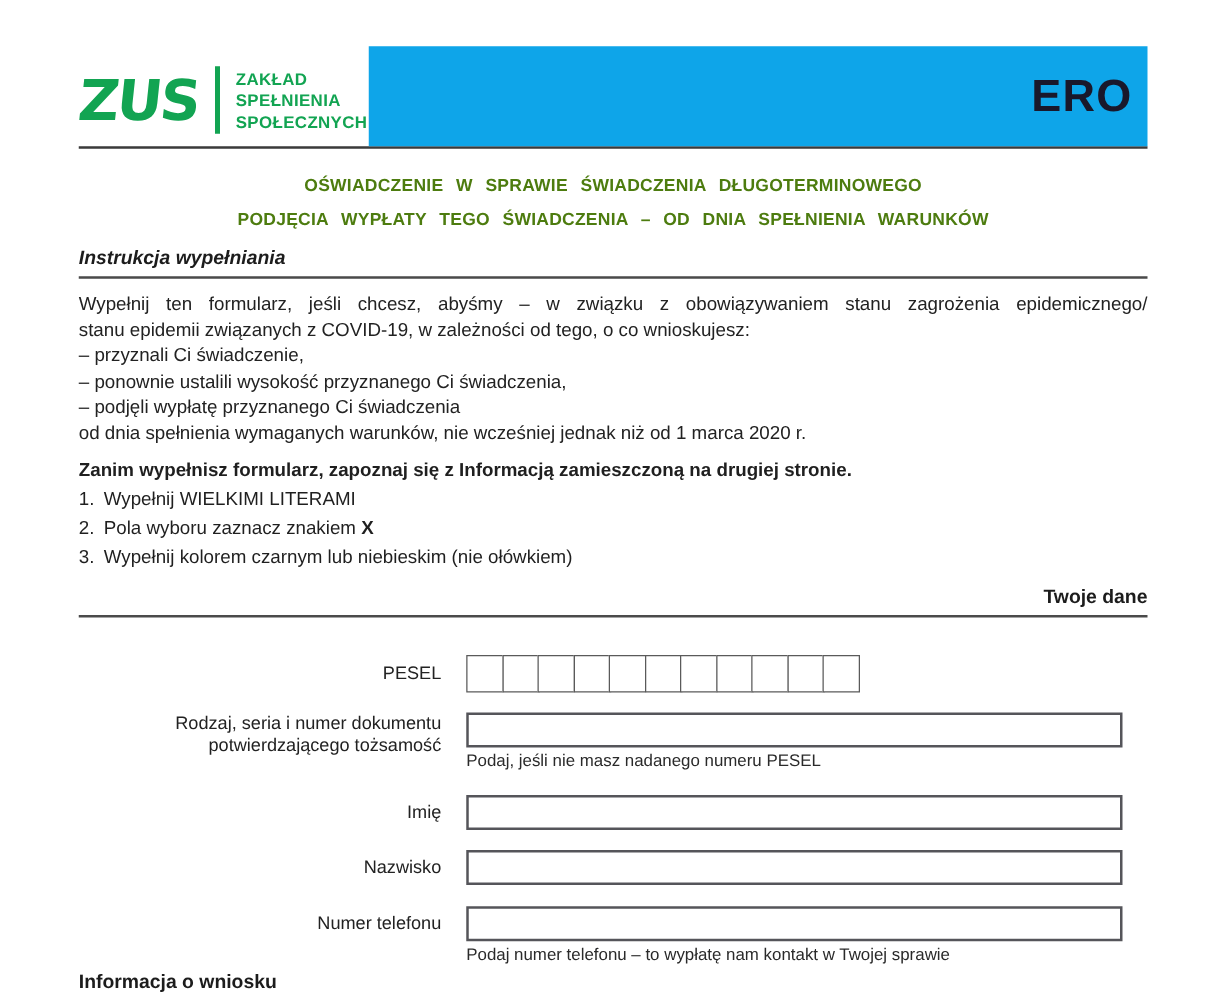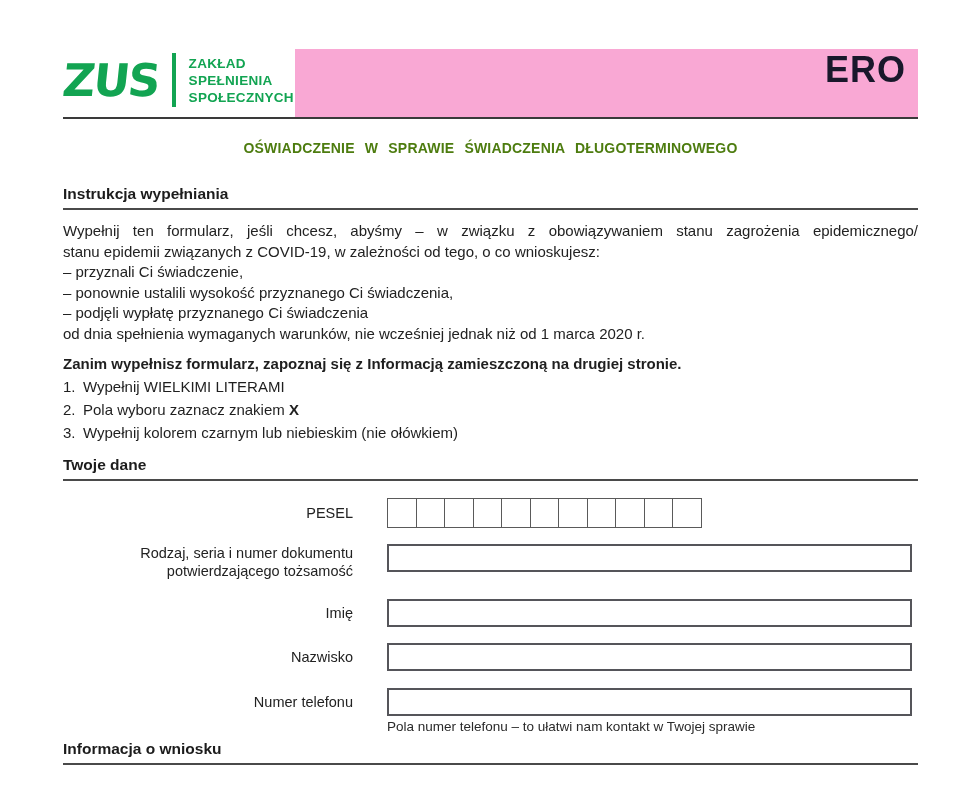--- a/index.html
+++ b/index.html
@@ -21,57 +21,57 @@
   .logo { display:flex; align-items:center; gap:13px; margin-bottom:10px; width:232px; flex-shrink:0; }
   .zus-mark {
     font-size:45px; line-height:1; font-weight:bold;
     color:#12a452; letter-spacing:-2px;
     transform:skewX(-6deg);
     font-family:"DejaVu Sans", sans-serif;
   }
   .logo-divider { width:4px; height:54px; background:#12a452; flex-shrink:0; }
   .org-name { font-size:13.5px; line-height:17px; font-weight:bold; color:#12a452; letter-spacing:.3px; }
   .code-band {
-    flex:1; height:68px; background:#f9a8d4;
-    display:flex; justify-content:flex-end;
+    flex:1; height:80px; background:#0ea5e9;
+    display:flex; align-items:center; justify-content:flex-end;
     padding-right:12px;
   }
   .form-code { font-size:36px; font-weight:bold; color:#19182b; letter-spacing:1px; }
 
   
   .form-title {
     margin-top:16px;
     text-align:center;
     font-weight:bold; font-size:14px; line-height:27px;
     color:#4d7c0f; word-spacing:6px; letter-spacing:.2px;
   }
 
   
   .section-heading {
     font-size:15.5px; font-weight:bold; color:#1c1c1c;
     border-bottom:2px solid #4a4a4a;
     padding-bottom:5px;
   }
-  .sh-instructions { margin-top:23px; }
-  .sh-twoje-dane  { margin-top:12px; margin-bottom:17px; }
+  .sh-instructions { margin-top:9px;font-style:italic; }
+  .sh-twoje-dane  { margin-top:12px; margin-bottom:30px;text-align:right; }
   .sh-wniosek     { margin-top:5px; }
 
   
   .body-text { font-size:15px; line-height:20.5px; color:#222; }
   .intro { margin-top:11px; }
   .line-justify { text-align:justify; text-align-last:justify; }
   .bold-note { font-weight:bold; margin-top:10px; font-size:15px; line-height:20px; }
   .num-list { list-style:none; margin-top:1px; }
   .num-list li { font-size:15px; line-height:23px; }
   .num-list .num { display:inline-block; min-width:20px; }
   .num-list b { font-weight:bold; }
 
   
   .form-area { }
-  .row { display:flex; align-items:flex-start; margin-bottom:16px;gap:14px; }
+  .row { display:flex; align-items:flex-start; margin-bottom:16px; }
   .row-label {
     width:310px; padding-right:20px; flex-shrink:0;
     display:flex; flex-direction:column; justify-content:center;
     text-align:right; font-size:14.5px; line-height:18px; color:#222;
     min-height:28px;
   }
   .row-input { width:525px; }
   .text-box {
     display:block; width:100%; height:28px;
     border:2px solid #55555a; background:#fff;
@@ -104,20 +104,21 @@
         <span>SPOŁECZNYCH</span>
       </span>
     </div>
     <div class="code-band">
       <span class="form-code">ERO</span>
     </div>
   </div>
 
   <div class="form-title">
     <div>OŚWIADCZENIE W SPRAWIE ŚWIADCZENIA DŁUGOTERMINOWEGO</div>
+    <div>PODJĘCIA WYPŁATY TEGO ŚWIADCZENIA – OD DNIA SPEŁNIENIA WARUNKÓW</div>
   </div>
 
   <div class="section-heading sh-instructions">Instrukcja wypełniania</div>
 
   <div class="body-text intro">
     <div class="line-justify">Wypełnij ten formularz, jeśli chcesz, abyśmy – w związku z obowiązywaniem stanu zagrożenia epidemicznego/</div>
     <div>stanu epidemii związanych z COVID-19, w zależności od tego, o co wnioskujesz:</div>
     <div>– przyznali Ci świadczenie,</div>
     <div>– ponownie ustalili wysokość przyznanego Ci świadczenia,</div>
     <div>– podjęli wypłatę przyznanego Ci świadczenia</div>
@@ -157,20 +158,21 @@
       </div>
     </div>
 
     <div class="row row-tight">
       <div class="row-label">
         <span>Rodzaj, seria i numer dokumentu</span>
         <span>potwierdzającego tożsamość</span>
       </div>
       <div class="row-input">
         <input class="text-box" type="text" aria-label="Rodzaj, seria i numer dokumentu" style="">
+        <div class="helper">Podaj, jeśli nie masz nadanego numeru PESEL</div>
       </div>
     </div>
 
     <div class="row">
       <div class="row-label">
         <span>Imię</span>
       </div>
       <div class="row-input">
         <input class="text-box" type="text" aria-label="Imię" style="">
       </div>
@@ -184,21 +186,21 @@
         <input class="text-box" type="text" aria-label="Nazwisko" style="">
       </div>
     </div>
 
     <div class="row" style="margin-bottom:0;">
       <div class="row-label">
         <span>Numer telefonu</span>
       </div>
       <div class="row-input">
         <input class="text-box" type="text" aria-label="Numer telefonu" style="">
-        <div class="helper">Pola numer telefonu – to ułatwi nam kontakt w Twojej sprawie</div>
+        <div class="helper">Podaj numer telefonu – to wypłatę nam kontakt w Twojej sprawie</div>
       </div>
     </div>
 
   </div>
 
   <div class="section-heading sh-wniosek">Informacja o wniosku</div>
 
 </div>
 
 </body></html>

